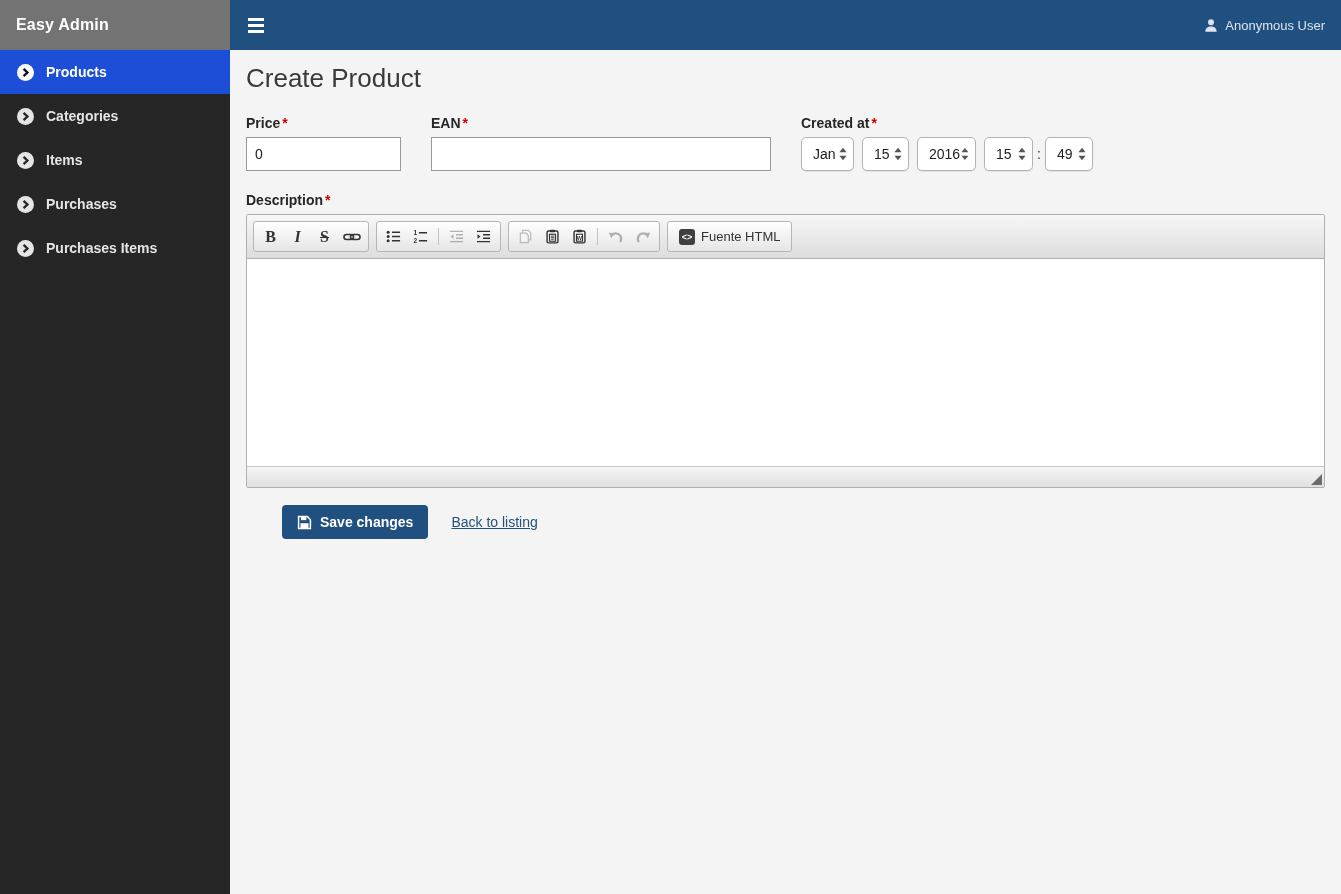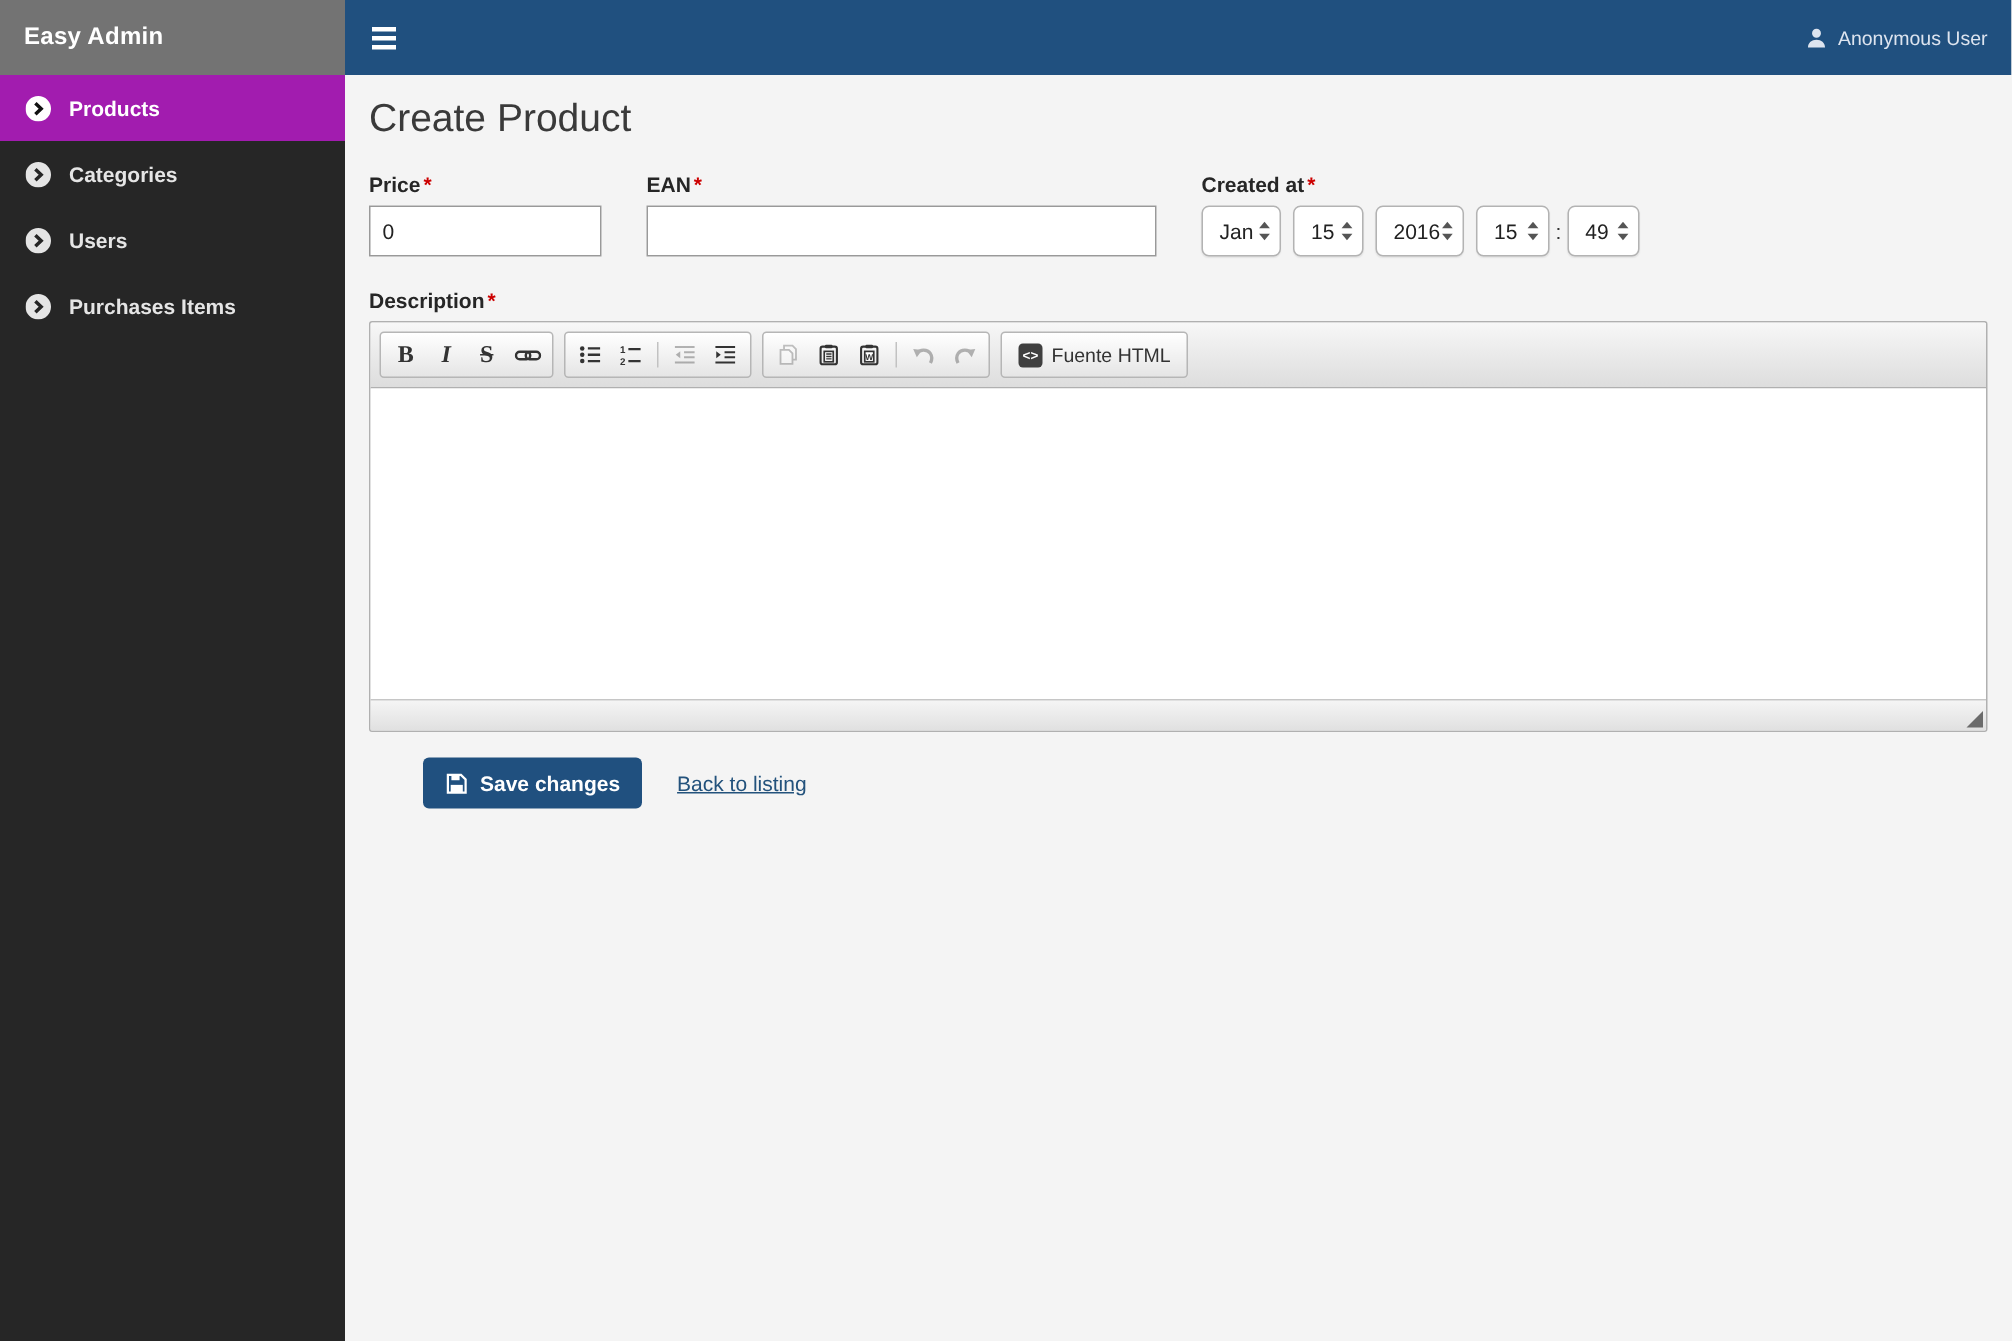--- a/index.html
+++ b/index.html
@@ -19,21 +19,21 @@
     height: 50px; background: #737373; color: #fff;
     font-size: 16px; font-weight: 700; line-height: 50px;
     padding-left: 16px; letter-spacing: .2px;
   }
   .menu-item {
     height: 44px; display: flex; align-items: center; gap: 12px;
     padding-left: 17px; color: #e5e5e5; cursor: pointer;
     font-size: 14px; font-weight: 700;
   }
   .menu-item .chev { stroke: #262626; }
-  .menu-item.active { background: #a21caf; color: #fff; }
+  .menu-item.active { background: #1d4ed8; color: #fff; }
   .menu-item.active .chev { stroke: #121212; }
   .mi-icon { display: flex; }
 
   
   .topbar {
     position: absolute; left: 230px; right: 0; top: 0; height: 50px;
     background: #20507f; display: flex; align-items: center;
     justify-content: space-between; padding: 0 16px;
   }
   .hamburger { display: inline-flex; flex-direction: column; gap: 3px; cursor: pointer; padding: 4px 2px; }
@@ -147,21 +147,30 @@
       </span>
       <span>Categories</span>
     </div>
     <div class="menu-item">
       <span class="mi-icon">
         <svg width="17" height="17" viewBox="0 0 16 16">
             <circle cx="8" cy="8" r="8" fill="currentColor"></circle>
             <path class="chev" d="M6.2 4.6 L9.8 8 L6.2 11.4" fill="none" stroke-width="2.2"></path>
           </svg>
       </span>
-      <span>Users</span>
+      <span>Items</span>
+    </div>
+    <div class="menu-item">
+      <span class="mi-icon">
+        <svg width="17" height="17" viewBox="0 0 16 16">
+            <circle cx="8" cy="8" r="8" fill="currentColor"></circle>
+            <path class="chev" d="M6.2 4.6 L9.8 8 L6.2 11.4" fill="none" stroke-width="2.2"></path>
+          </svg>
+      </span>
+      <span>Purchases</span>
     </div>
     <div class="menu-item">
       <span class="mi-icon">
         <svg width="17" height="17" viewBox="0 0 16 16">
             <circle cx="8" cy="8" r="8" fill="currentColor"></circle>
             <path class="chev" d="M6.2 4.6 L9.8 8 L6.2 11.4" fill="none" stroke-width="2.2"></path>
           </svg>
       </span>
       <span>Purchases Items</span>
     </div>

